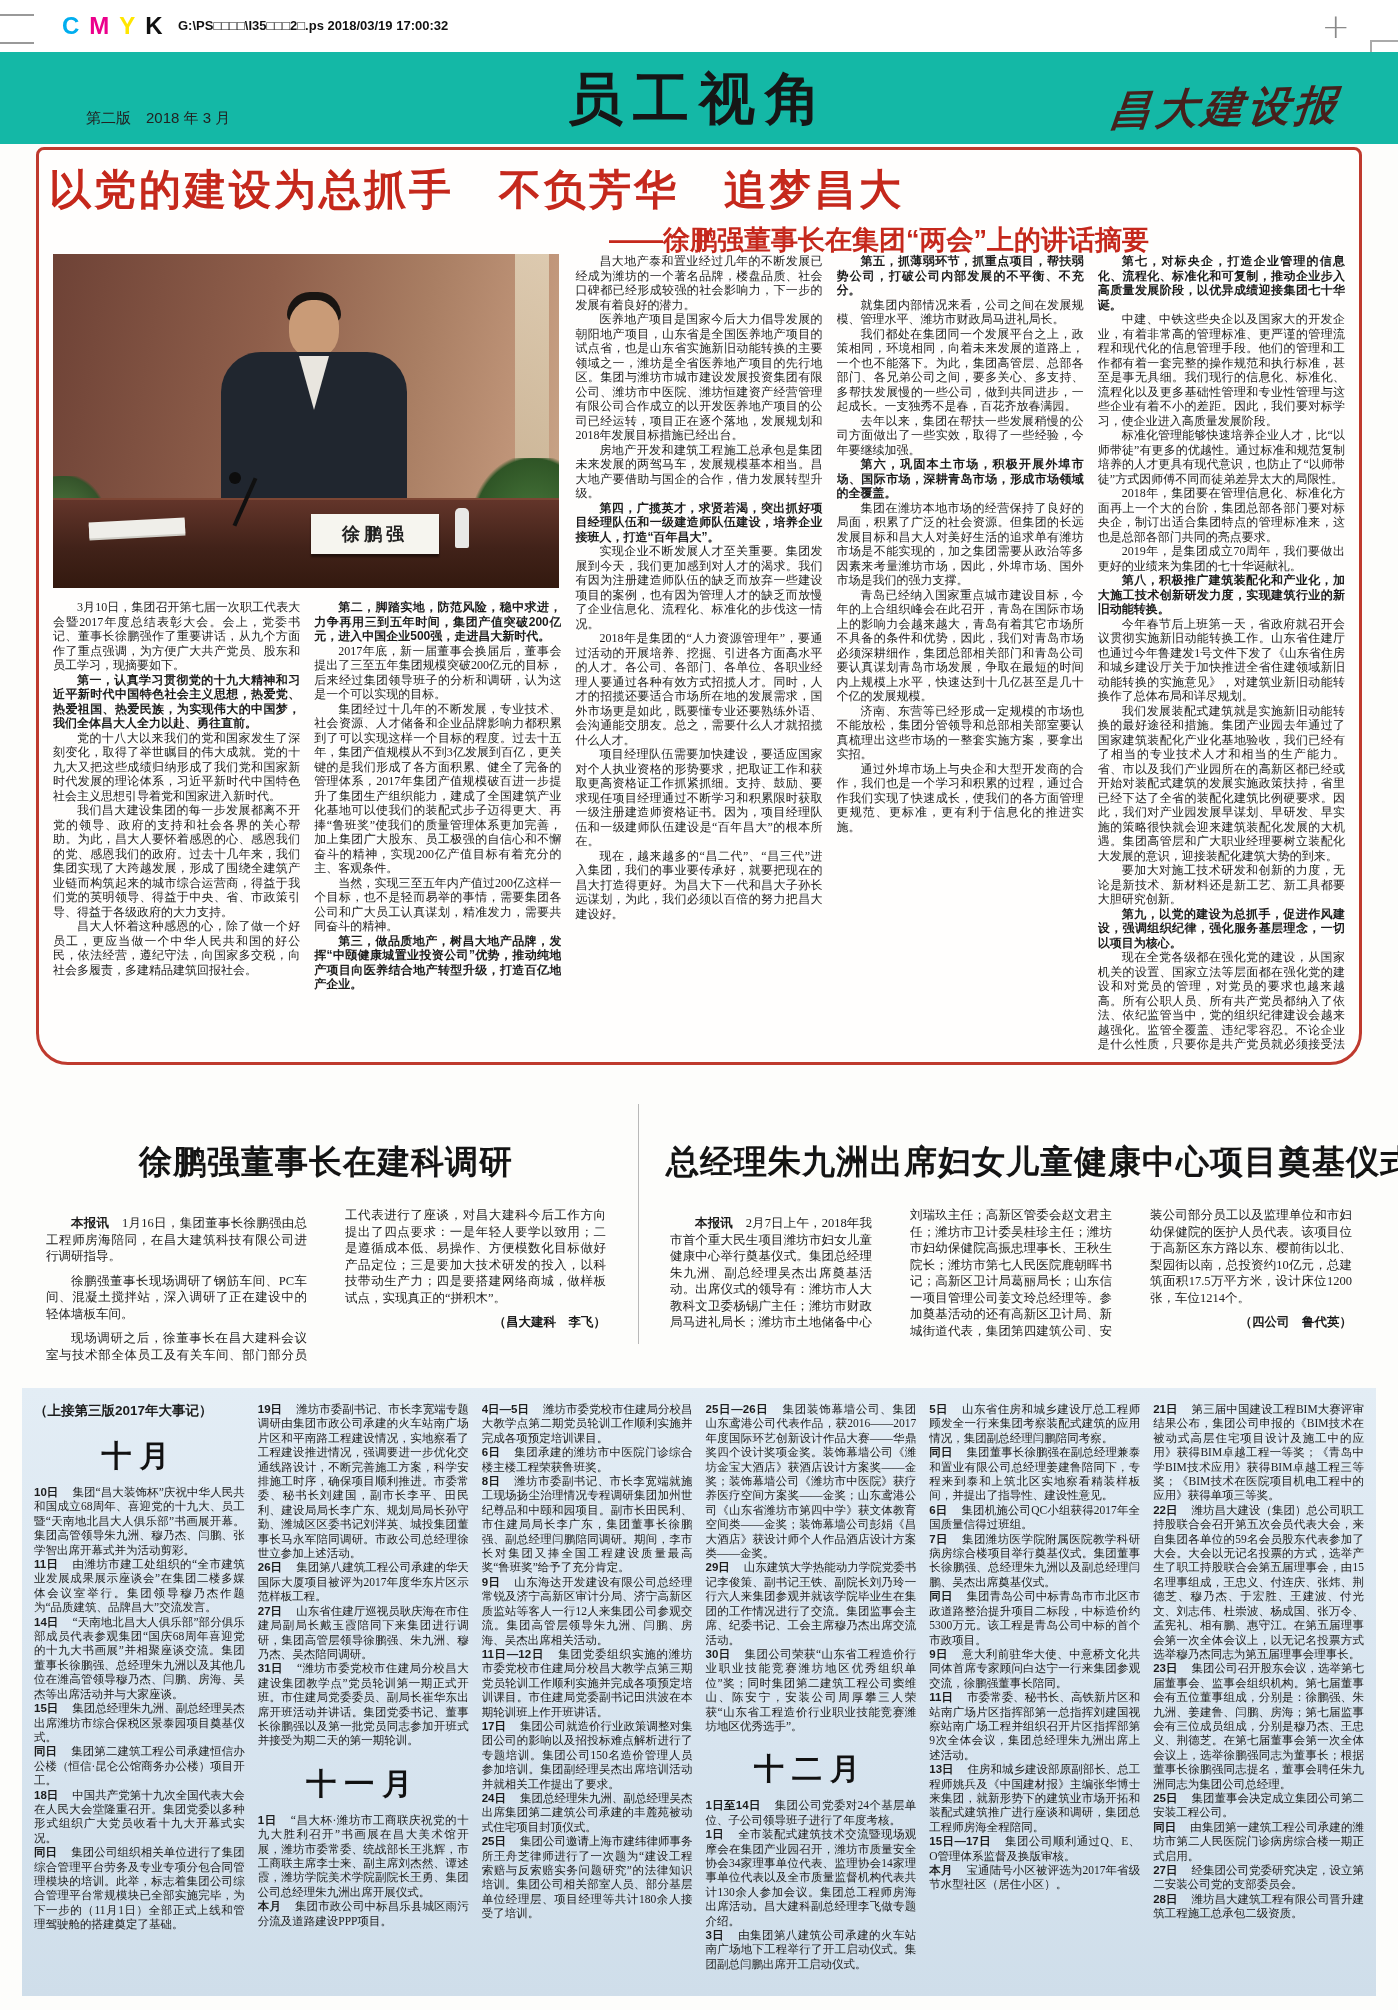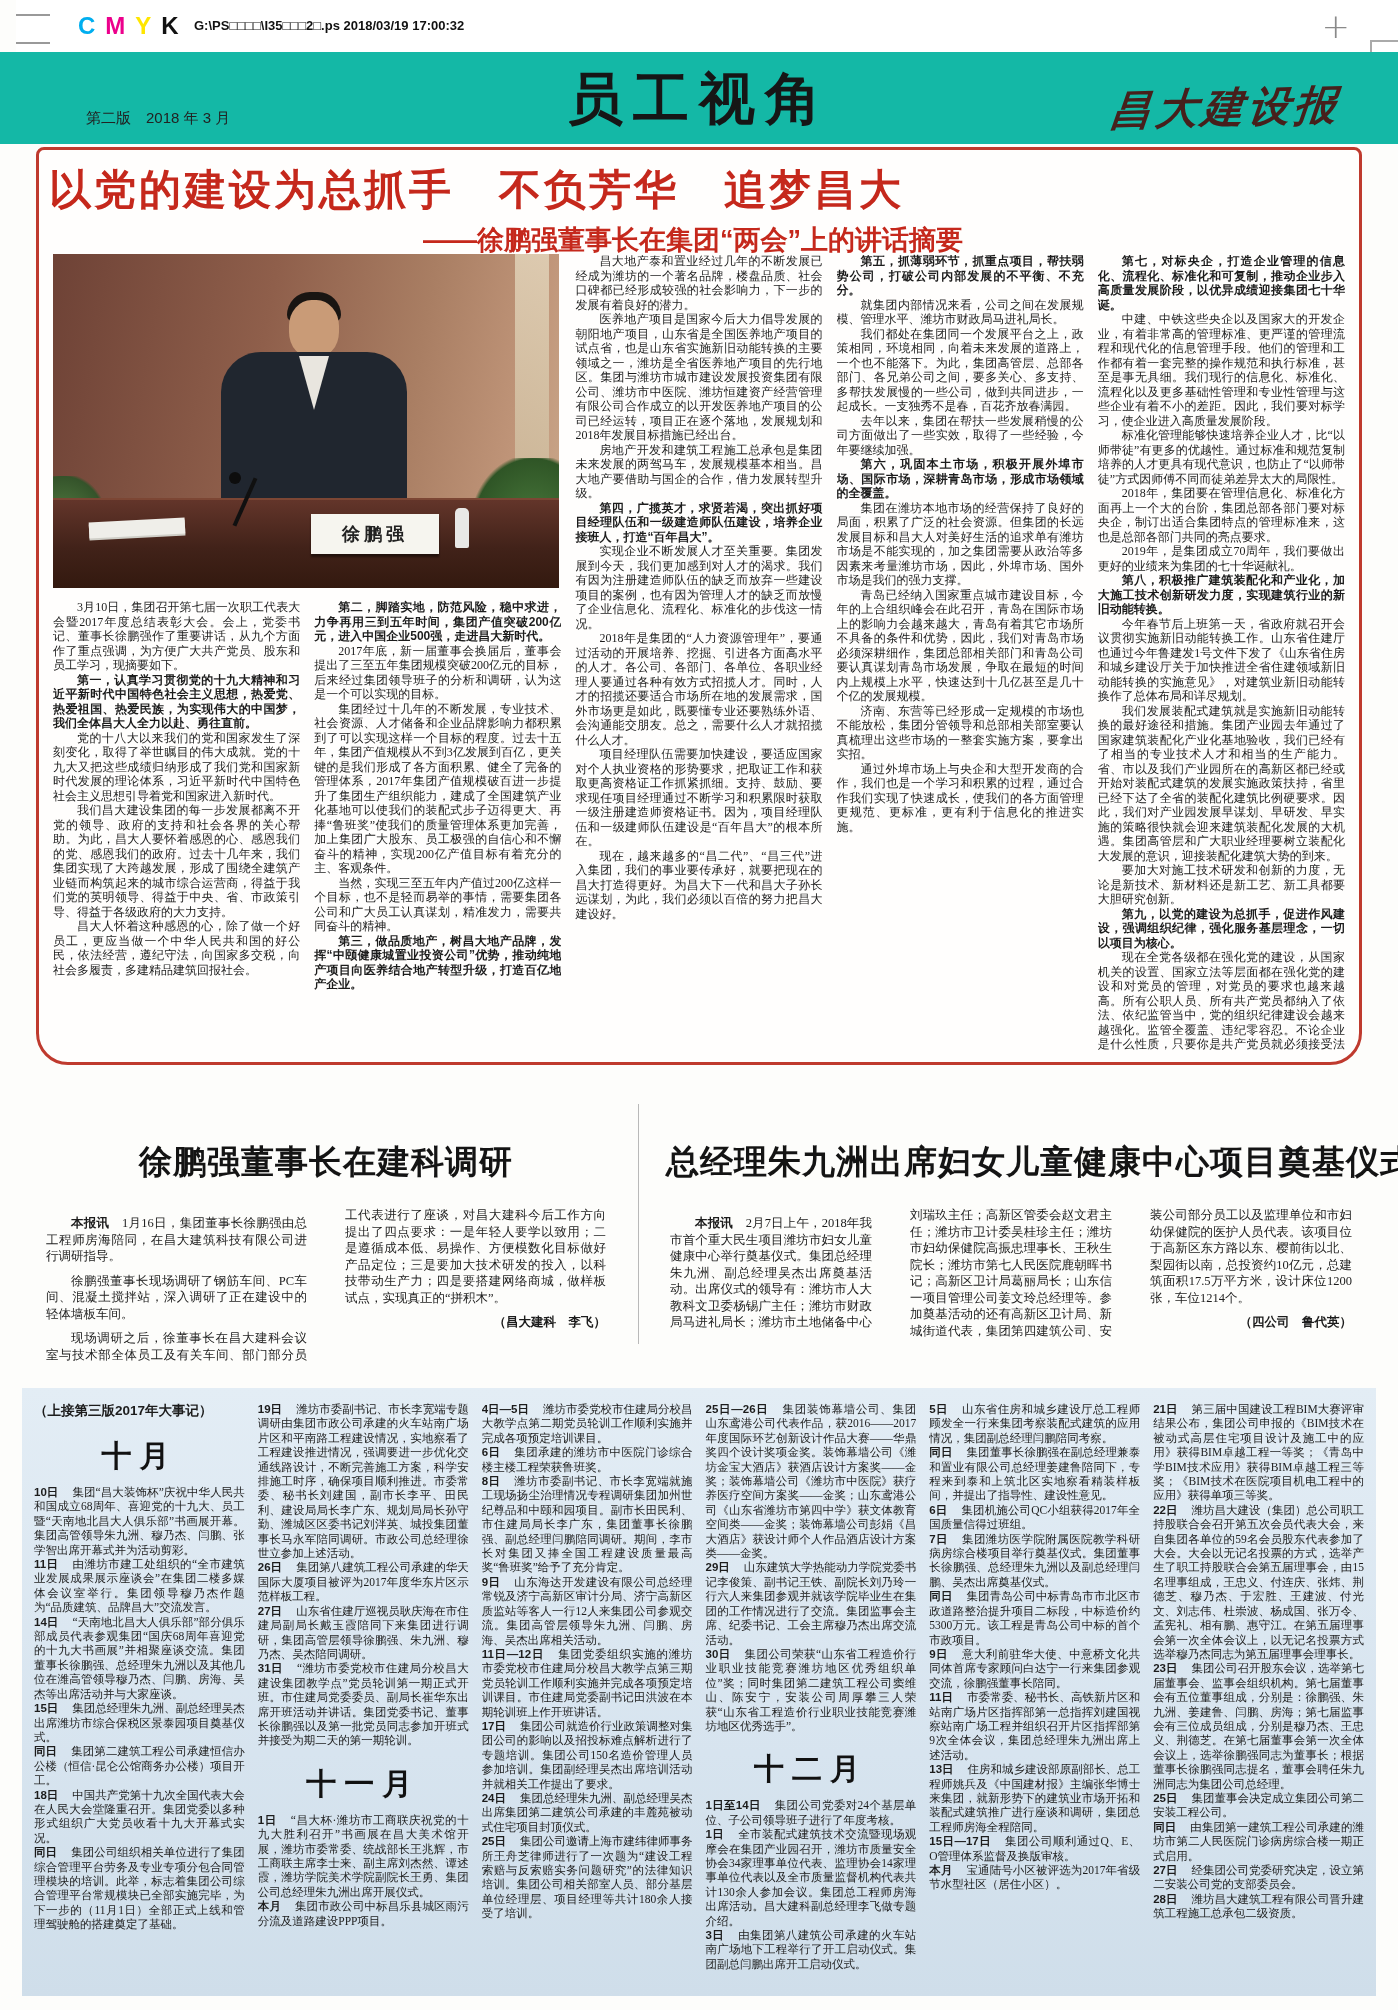--- a/index.html
+++ b/index.html
@@ -1,39 +1,39 @@
 <!DOCTYPE html>
 <html><head>
 <meta charset="utf-8">
 <style>
   html,body{margin:0;padding:0;background:#888;}
   .page{position:relative;width:1398px;height:2010px;background:#fdfdfb;margin:0 auto;
         font-family:"Liberation Serif",serif;color:#1c1c1c;overflow:hidden;}
   
-  .prepress{position:absolute;top:0;left:0;right:0;height:52px;background:#fff;margin-left:16px;}
+  .prepress{position:absolute;top:0;left:0;right:0;height:52px;background:#fff;}
   .reg-lines{position:absolute;left:0;top:14px;width:34px;height:26px;border-top:2px solid #999;border-bottom:2px solid #999;}
   .cmyk{position:absolute;left:62px;top:12px;font:bold 24px "Liberation Sans",sans-serif;letter-spacing:10px;}
   .cmyk span{display:inline-block;}
   .c-c{color:#00aeef}.c-m{color:#ec008c}.c-y{color:#ffe600}.c-k{color:#111}
   .fileinfo{position:absolute;left:178px;top:18px;font:bold 13px "Liberation Sans",sans-serif;color:#111;}
   .crosshair{position:absolute;right:48px;top:6px;font:300 34px "DejaVu Sans",sans-serif;color:#8a8a8a;}
   .corner-mark{position:absolute;right:0;top:40px;width:26px;height:40px;border-left:2px solid #aaa;border-top:2px solid #aaa;background:#fff;}
   
   .masthead{position:absolute;top:52px;left:0;right:0;height:92px;background:#14b8a6;}
   .edition{position:absolute;left:86px;bottom:16px;font:15px "Liberation Sans",sans-serif;color:#222;}
   .section-title{position:absolute;left:0;right:0;bottom:6px;text-align:center;
                  font:bold 56px "Liberation Sans",sans-serif;letter-spacing:10px;color:#161616;}
   .paper-name{position:absolute;right:58px;bottom:8px;font:bold italic 42px "Liberation Serif",serif;
               color:#46201c;transform:skewX(-7deg) rotate(-1.5deg);letter-spacing:4px;}
   
   .lead-box{position:absolute;top:147px;left:36px;width:1326px;height:918px;box-sizing:border-box;
             border:3px solid #bf3a2e;border-radius:8px 8px 32px 32px;background:#fffefd;}
   .lead-headline{margin:12px 10px 0;text-align:left;color:#c5281c;
                  font:bold 42px "Liberation Sans",sans-serif;letter-spacing:3px;white-space:nowrap;}
-  .lead-subheadline{margin:4px 24px 0;padding-left:360px;color:#c5281c;
+  .lead-subheadline{margin:4px 24px 0;text-align:center;padding-left:360px;color:#c5281c;
                     font:bold 27px "Liberation Sans",sans-serif;white-space:nowrap;}
   .lead-cols{position:absolute;top:104px;left:14px;right:14px;bottom:10px;display:flex;gap:14px;overflow:hidden;}
   .lead-col{flex:1;overflow:hidden;font-size:12px;line-height:14.5px;text-align:justify;}
   .lead-col.has-photo{padding-top:346px;}
   .lead-col p{margin:0;text-indent:2em;}
   .lead-col p.bold{font-weight:bold;font-family:"Liberation Sans",sans-serif;}
   
   .photo{position:absolute;top:104px;left:14px;width:506px;height:334px;overflow:hidden;background:#8a5a47;}
   .ph-backdrop{position:absolute;inset:0;background:linear-gradient(100deg,#6e4236 0%,#8f5f4b 40%,#a97e63 68%,#c09579 88%,#caa98c 100%);}
   .ph-window{position:absolute;right:10px;top:0;width:34px;height:250px;background:linear-gradient(#e4d7bd,#cdbb9c);opacity:.8;}

